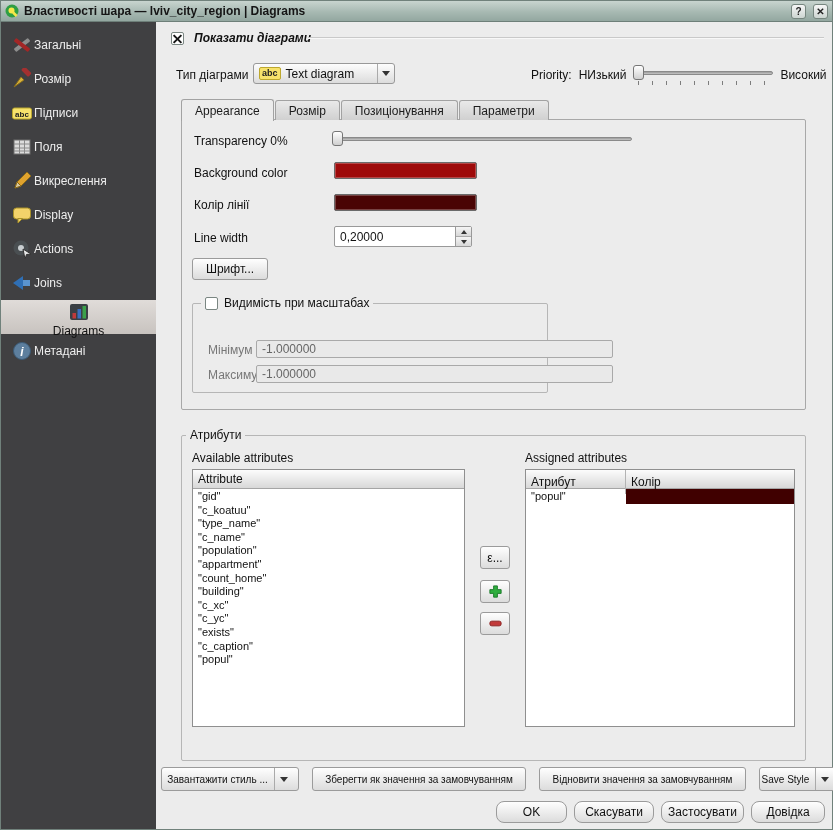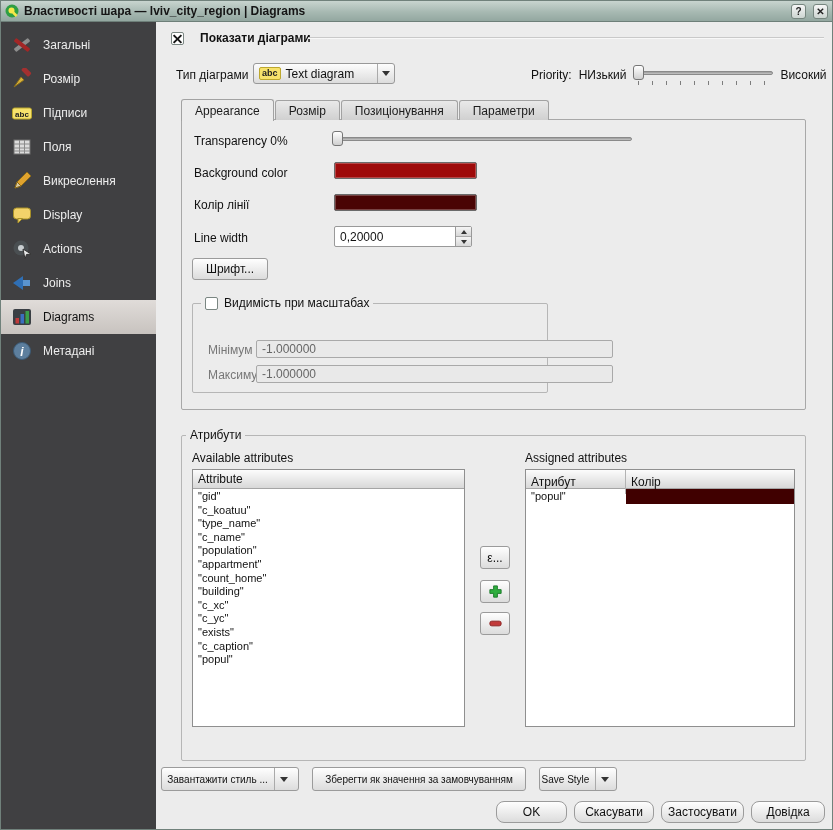--- a/index.html
+++ b/index.html
@@ -27,41 +27,41 @@
     background: linear-gradient(#f6f6f6, #ccd5d1);
     display: flex; align-items: center; justify-content: center;
     font-size: 10px; font-weight: bold; color: #222; margin-left: 2px;
   }
 
   
   .sidebar {
     position: absolute; top: 21px; left: 0; width: 155px; bottom: 0;
     background: #404042; padding-top: 6px;
   }
-  .side-item { height: 34px; display: flex; align-items: center; gap: 9px; padding: 0 9px; color: #ededed; }
-  .side-item.selected { background: linear-gradient(#e0dcd9, #c8c3bf); color: #111; }
+  .side-item { height: 34px; display: flex; align-items: center; padding: 0 9px; color: #ededed; }
+  .side-item.selected { background: linear-gradient(#e0dcd9, #c8c3bf); color: #111; flex-direction: column; }
   .side-icon { width: 24px; height: 24px; flex: 0 0 24px; display: flex; align-items: center; justify-content: center; }
 
   
   .main { position: absolute; top: 21px; left: 155px; right: 0; bottom: 0; background: #ececec; }
   .lbl { position: absolute; white-space: nowrap; }
   .gray { color: #777; }
 
   
   .checkbox {
     width: 13px; height: 13px; background: #fff; border: 1px solid #7a8682;
     border-radius: 2px; position: relative; display: inline-block; flex: 0 0 13px;
   }
   .checkbox.checked::before, .checkbox.checked::after {
     content: ""; position: absolute; left: 0; top: 5px; width: 11px; height: 2px; background: #161616;
   }
   .checkbox.checked::before { transform: rotate(45deg); }
   .checkbox.checked::after  { transform: rotate(-45deg); }
 
-  .chk-row { position: absolute; display: flex; align-items: center; gap: 16px; font-weight: bold; }
+  .chk-row { position: absolute; display: flex; align-items: center; gap: 10px; font-weight: bold; font-style: italic; }
   .topline { position: absolute; height: 1px; background: #c9c9c9; box-shadow: 0 1px 0 #f8f8f8; }
 
   
   .btn {
     background: linear-gradient(#fefefe, #dcdcdc); border: 1px solid #9b9b9b; border-radius: 3px;
     display: flex; align-items: center; justify-content: center; color: #111;
     font-family: inherit; white-space: nowrap;
   }
   .split-arrow-box { border-left: 1px solid #aaa; align-self: stretch; display: flex; align-items: center; padding: 0 5px; margin-left: 6px; }
   .tri-down { width: 0; height: 0; border-left: 4px solid transparent; border-right: 4px solid transparent; border-top: 5px solid #333; }
@@ -375,20 +375,21 @@
     </div>
 
     <div class="style-row">
       <div class="btn" style="width:138px;">
         <span>Завантажити стиль ...</span>
         <span class="split-arrow-box">
             <span class="tri-down"></span>
           </span>
       </div>
       <div class="btn" style="width:214px;">Зберегти як значення за замовчуванням</div>
+      <div class="btn" style="width:207px;">Відновити значення за замовчуванням</div>
       <div class="btn" style="width:78px;">
         <span>Save Style</span>
         <span class="split-arrow-box">
             <span class="tri-down"></span>
           </span>
       </div>
     </div>
 
     <div class="dialog-row">
       <div class="btn" style="width:71px;">OK</div>

